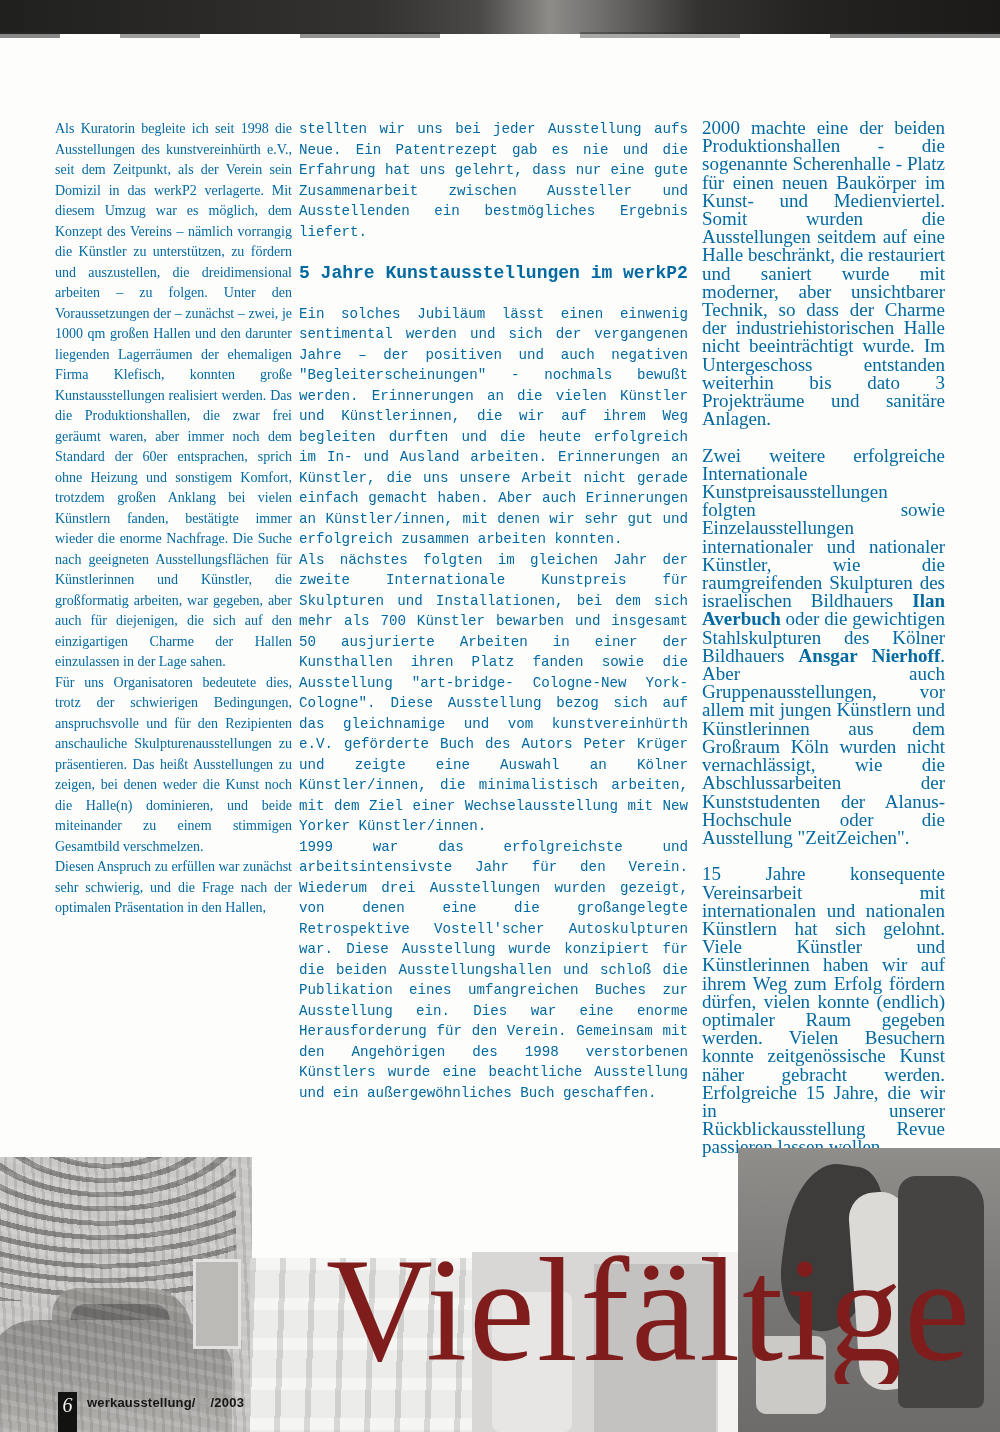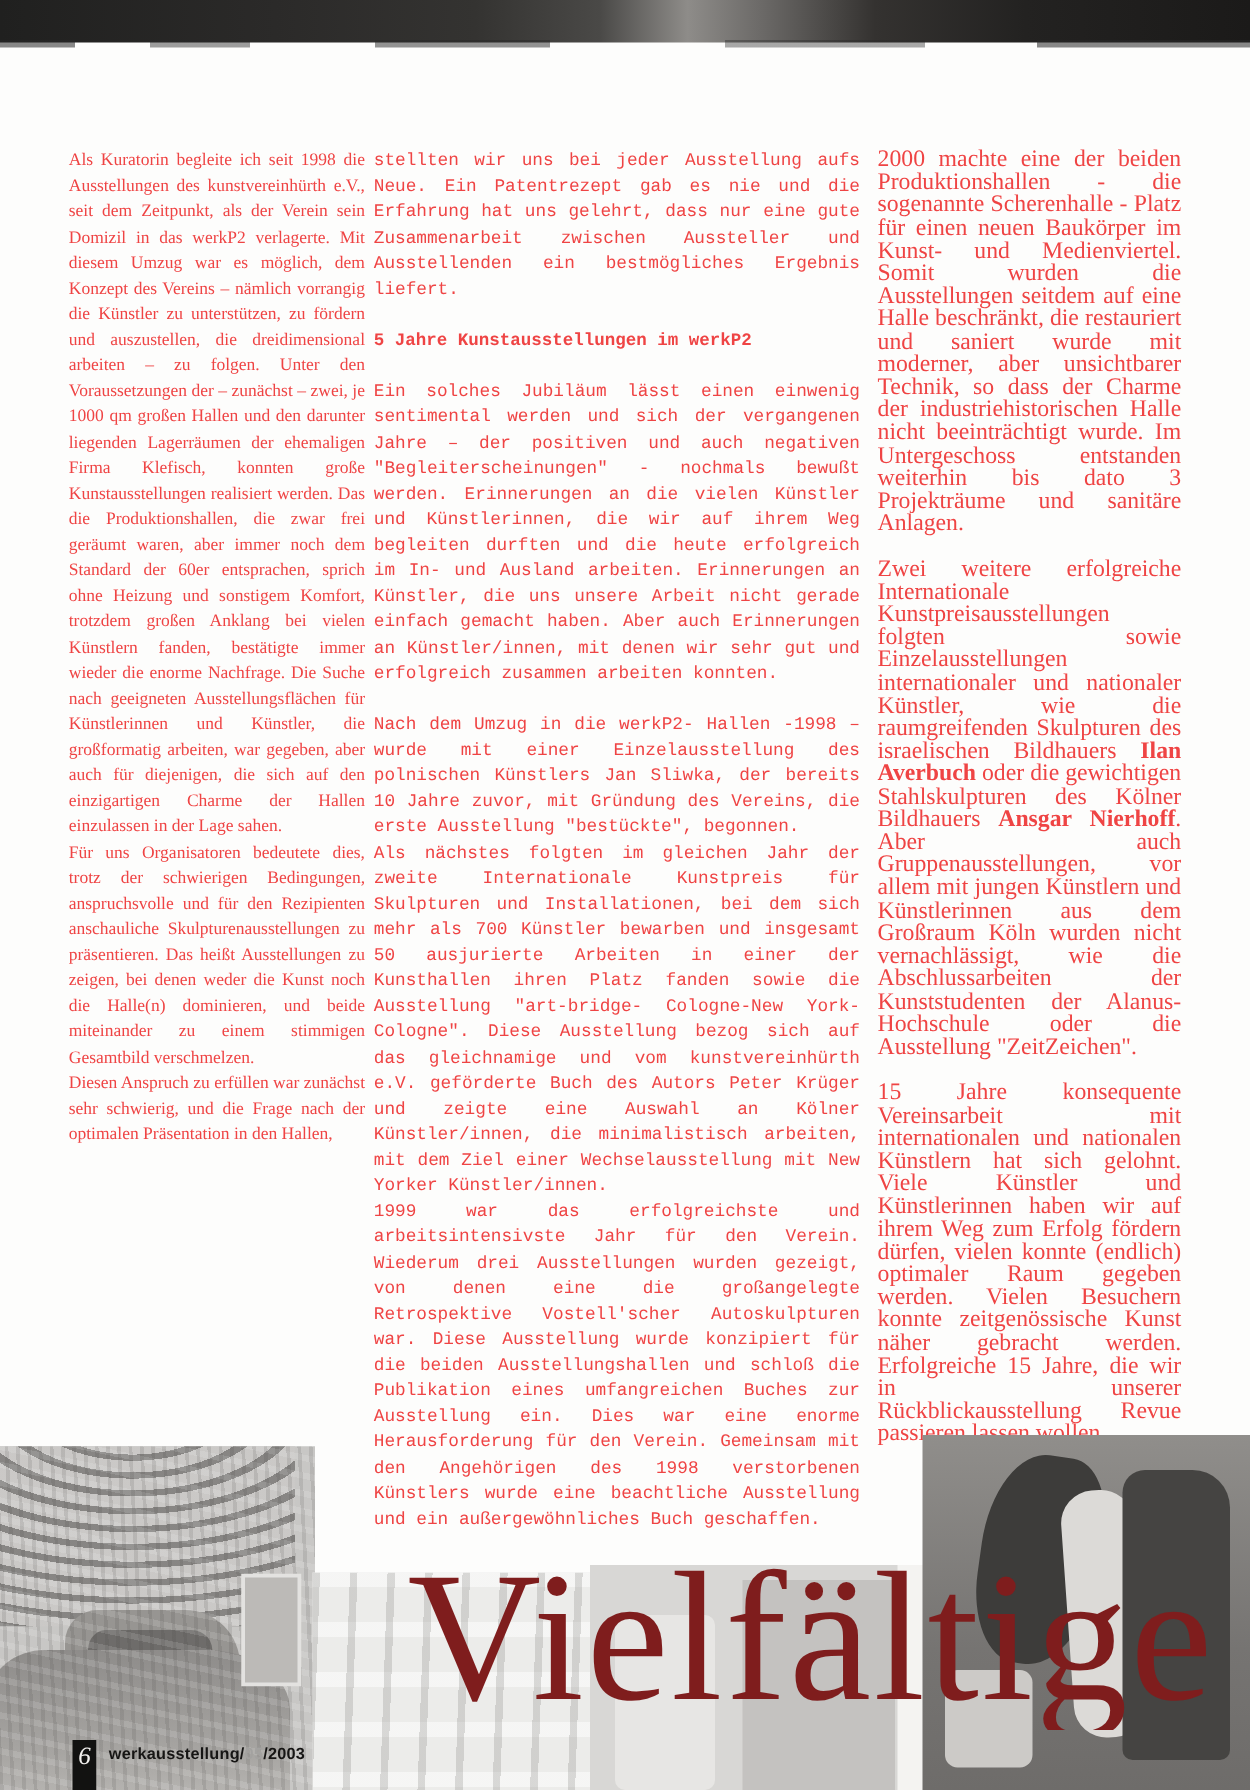--- a/index.html
+++ b/index.html
@@ -14,26 +14,26 @@
   
   .top-strip{
     position:absolute;left:0;top:0;width:1000px;height:34px;
     background:linear-gradient(90deg,#20201f 0%,#2b2a29 22%,#343331 38%,#4a4947 48%,#8e8c89 55%,#6b6967 61%,#343230 70%,#232221 82%,#1b1a19 100%);
   }
   .top-strip:after{
     content:"";position:absolute;left:0;bottom:-4px;width:100%;height:6px;
     background:linear-gradient(90deg,rgba(40,40,40,.55) 0 6%,transparent 6% 12%,rgba(40,40,40,.45) 12% 20%,transparent 20% 30%,rgba(40,40,40,.5) 30% 44%,transparent 44% 58%,rgba(40,40,40,.4) 58% 74%,transparent 74% 83%,rgba(40,40,40,.55) 83% 100%);
   }
   
-  .col{position:absolute;top:119px;color:#ef4444;}
+  .col{position:absolute;top:119px;color:#0369a1;}
   .col p{margin:0;text-align:justify;-webkit-hyphens:auto;hyphens:auto;}
   .col1{left:55px;width:237px;font-size:14px;line-height:20.5px;}
   .col2{left:299px;width:389px;font-size:14.2px;line-height:20.5px;font-family:Liberation Mono, monospace;}
   .col3{left:702px;width:243px;font-size:19px;line-height:18.2px;}
-  .col2 .heading{font-weight:bold;margin:20.5px 0;font-size:14px;}
+  .col2 .heading{font-weight:bold;margin:20.5px 0;font-size:18px;}
   .col2 .gap{margin-top:20.5px;}
   .col3 .gap{margin-top:18.2px;}
   .bold-name{font-weight:bold;}
   
   .hero{position:absolute;left:0;top:1140px;width:1000px;height:292px;}
   .photo{position:absolute;overflow:hidden;}
   .photo-left{left:0;top:17px;width:252px;height:275px;background:#c8c7c5;}
   .photo-left .coil{
     position:absolute;left:-14px;top:-26px;width:250px;height:170px;
     background:repeating-radial-gradient(ellipse 130% 105% at 48% -6%, #7c7a78 0 9px, #cbc9c7 9px 26px);
@@ -106,21 +106,20 @@
   <div class="col col1">
     <p>Als Kuratorin begleite ich seit 1998 die Ausstellungen des kunstvereinhürth e.V., seit dem Zeitpunkt, als der Verein sein Domizil in das werkP2 verlagerte. Mit diesem Umzug war es möglich, dem Konzept des Vereins – nämlich vorrangig die Künstler zu unterstützen, zu fördern und auszustellen, die dreidimensional arbeiten – zu folgen. Unter den Voraussetzungen der – zunächst – zwei, je 1000 qm großen Hallen und den darunter liegenden Lagerräumen der ehemaligen Firma Klefisch, konnten große Kunstausstellungen realisiert werden. Das die Produktionshallen, die zwar frei geräumt waren, aber immer noch dem Standard der 60er entsprachen, sprich ohne Heizung und sonstigem Komfort, trotzdem großen Anklang bei vielen Künstlern fanden, bestätigte immer wieder die enorme Nachfrage. Die Suche nach geeigneten Ausstellungsflächen für Künstlerinnen und Künstler, die großformatig arbeiten, war gegeben, aber auch für diejenigen, die sich auf den einzigartigen Charme der Hallen einzulassen in der Lage sahen.</p>
     <p>Für uns Organisatoren bedeutete dies, trotz der schwierigen Bedingungen, anspruchsvolle und für den Rezipienten anschauliche Skulpturenausstellungen zu präsentieren. Das heißt Ausstellungen zu zeigen, bei denen weder die Kunst noch die Halle(n) dominieren, und beide miteinander zu einem stimmigen Gesamtbild verschmelzen.</p>
     <p>Diesen Anspruch zu erfüllen war zunächst sehr schwierig, und die Frage nach der optimalen Präsentation in den Hallen,</p>
   </div>
 
   <div class="col col2">
     <p>stellten wir uns bei jeder Ausstellung aufs Neue. Ein Patentrezept gab es nie und die Erfahrung hat uns gelehrt, dass nur eine gute Zusammenarbeit zwischen Aussteller und Ausstellenden ein bestmögliches Ergebnis liefert.</p>
     <p class="heading">5 Jahre Kunstausstellungen im werkP2</p>
     <p>Ein solches Jubiläum lässt einen einwenig sentimental werden und sich der vergangenen Jahre – der positiven und auch negativen "Begleiterscheinungen" - nochmals bewußt werden. Erinnerungen an die vielen Künstler und Künstlerinnen, die wir auf ihrem Weg begleiten durften und die heute erfolgreich im In- und Ausland arbeiten. Erinnerungen an Künstler, die uns unsere Arbeit nicht gerade einfach gemacht haben. Aber auch Erinnerungen an Künstler/innen, mit denen wir sehr gut und erfolgreich zusammen arbeiten konnten.</p>
-    <p class="gap">Nach dem Umzug in die werkP2- Hallen -1998 – wurde mit einer Einzelausstellung des polnischen Künstlers Jan Sliwka, der bereits 10 Jahre zuvor, mit Gründung des Vereins, die erste Ausstellung "bestückte", begonnen.</p>
     <p>Als nächstes folgten im gleichen Jahr der zweite Internationale Kunstpreis für Skulpturen und Installationen, bei dem sich mehr als 700 Künstler bewarben und insgesamt 50 ausjurierte Arbeiten in einer der Kunsthallen ihren Platz fanden sowie die Ausstellung "art-bridge- Cologne-New York-Cologne". Diese Ausstellung bezog sich auf das gleichnamige und vom kunstvereinhürth e.V. geförderte Buch des Autors Peter Krüger und zeigte eine Auswahl an Kölner Künstler/innen, die minimalistisch arbeiten, mit dem Ziel einer Wechselausstellung mit New Yorker Künstler/innen.</p>
     <p>1999 war das erfolgreichste und arbeitsintensivste Jahr für den Verein. Wiederum drei Ausstellungen wurden gezeigt, von denen eine die großangelegte Retrospektive Vostell'scher Autoskulpturen war. Diese Ausstellung wurde konzipiert für die beiden Ausstellungshallen und schloß die Publikation eines umfangreichen Buches zur Ausstellung ein. Dies war eine enorme Herausforderung für den Verein. Gemeinsam mit den Angehörigen des 1998 verstorbenen Künstlers wurde eine beachtliche Ausstellung und ein außergewöhnliches Buch geschaffen.</p>
   </div>
 
   <div class="col col3">
     <p>2000 machte eine der beiden Produktionshallen - die sogenannte Scherenhalle - Platz für einen neuen Baukörper im Kunst- und Medienviertel. Somit wurden die Ausstellungen seitdem auf eine Halle beschränkt, die restauriert und saniert wurde mit moderner, aber unsichtbarer Technik, so dass der Charme der industriehistorischen Halle nicht beeinträchtigt wurde. Im Untergeschoss entstanden weiterhin bis dato 3 Projekträume und sanitäre Anlagen.</p>
     <p class="gap"><span>Zwei weitere erfolgreiche Internationale Kunstpreisausstellungen folgten sowie Einzelausstellungen internationaler und nationaler Künstler, wie die raumgreifenden Skulpturen des israelischen Bildhauers </span><span class="bold-name">Ilan Averbuch</span><span> oder die gewichtigen Stahlskulpturen des Kölner Bildhauers </span><span class="bold-name">Ansgar Nierhoff</span><span>. Aber auch Gruppenausstellungen, vor allem mit jungen Künstlern und Künstlerinnen aus dem Großraum Köln wurden nicht vernachlässigt, wie die Abschlussarbeiten der Kunststudenten der Alanus-Hochschule oder die Ausstellung "ZeitZeichen".</span></p>
     <p class="gap">15 Jahre konsequente Vereinsarbeit mit internationalen und nationalen Künstlern hat sich gelohnt. Viele Künstler und Künstlerinnen haben wir auf ihrem Weg zum Erfolg fördern dürfen, vielen konnte (endlich) optimaler Raum gegeben werden. Vielen Besuchern konnte zeitgenössische Kunst näher gebracht werden. Erfolgreiche 15 Jahre, die wir in unserer Rückblickausstellung Revue passieren lassen wollen.</p>
   </div>
 

